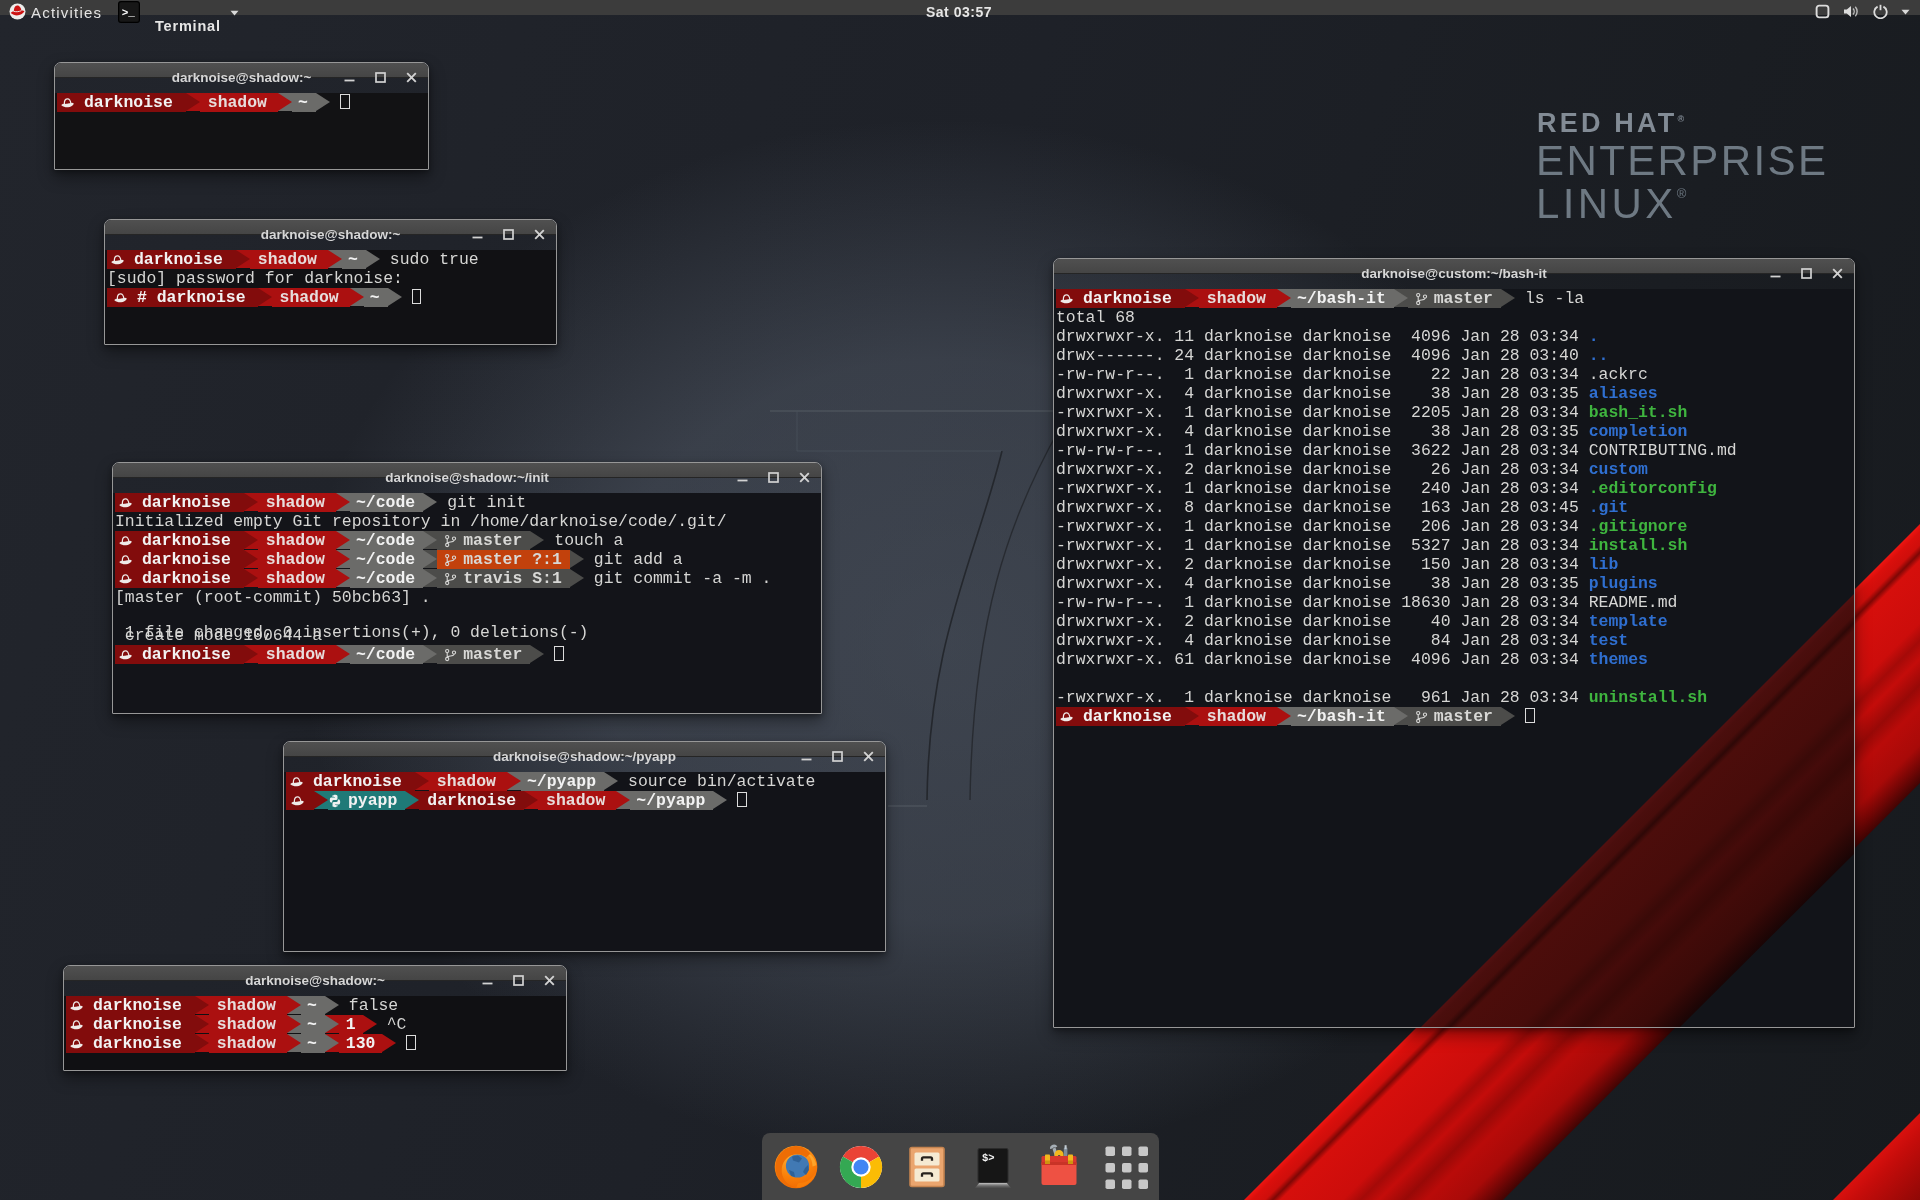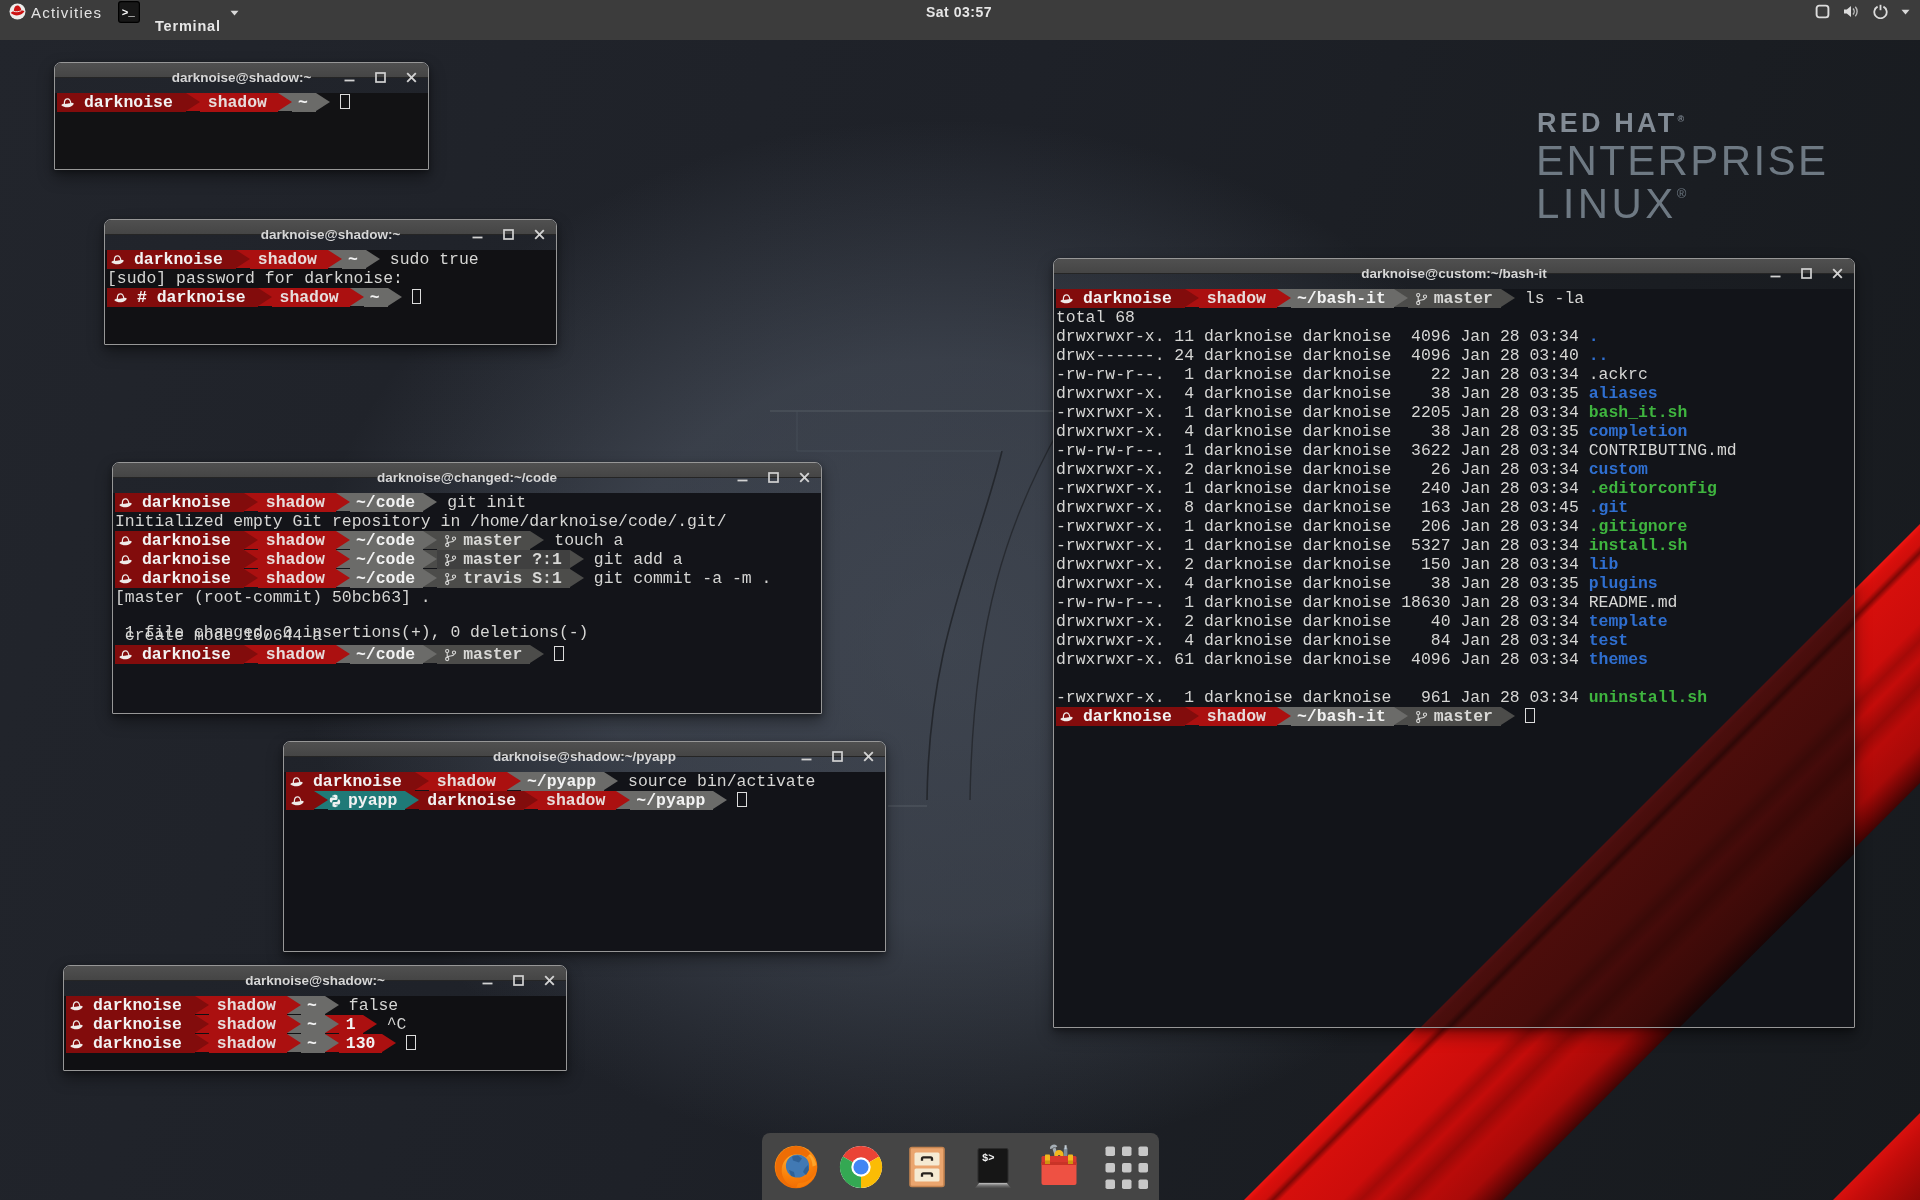--- a/index.html
+++ b/index.html
@@ -1,21 +1,21 @@
 <!DOCTYPE html>
 <html><head><meta charset="utf-8"><title>d</title><style>
 *{margin:0;padding:0;box-sizing:border-box}
 html,body{width:1920px;height:1200px;overflow:hidden;background:#101216}
 #desk{position:absolute;left:0;top:0;width:1920px;height:1200px;overflow:hidden;
  background:
  radial-gradient(760px 620px ellipse at 940px 640px, rgba(120,132,150,0.36), rgba(120,132,150,0.30) 45%, rgba(120,132,150,0.12) 68%, rgba(120,132,150,0) 84%),
  linear-gradient(110deg,#22252c 0%,#1e2128 45%,#1a1d22 75%,#171a1e 100%);
  font-family:"Liberation Sans",sans-serif}
 #wallsvg{position:absolute;left:0;top:0}
-#topbar{position:absolute;left:0;top:0;width:1920px;height:40px;background:#3c3c3c;color:#e6e6e6}
+#topbar{position:absolute;left:0;top:0;width:1920px;height:15px;background:#3c3c3c;color:#e6e6e6}
 #tbhat{position:absolute;left:9px;top:3px}
 #tbact{position:absolute;left:31px;top:4px;font-size:15px;letter-spacing:1.2px;color:#e3e3e3}
 #tbappico{position:absolute;left:118px;top:1px}
 #tbterm{position:absolute;left:155px;top:18px;font-size:14.5px;font-weight:bold;letter-spacing:0.8px}
 #tbcar1{position:absolute;left:230px;top:10px}
 #tbclock{position:absolute;left:926px;top:4px;font-size:14px;font-weight:bold;letter-spacing:0.5px}
 #tbright{position:absolute;right:10px;top:4px;display:flex;gap:13px;align-items:center}
 #rh1{position:absolute;left:1537px;top:110px;font-size:27px;font-weight:bold;letter-spacing:3.2px;color:#828b95;line-height:1}
 #rh1 .reg{font-size:9px;vertical-align:10px;letter-spacing:0}
 #rh2{position:absolute;left:1536px;top:140px;font-size:42px;letter-spacing:2.4px;color:#6e7983;line-height:1}
@@ -177,21 +177,21 @@
           <span class="sg" style="background:#6b6b69;padding:0 8px 0 6px;color:#f2f2f2">
             <b>~</b>
           </span>
           <span class="sp" style="border-left-color:#6b6b69;border-top-color:transparent;border-bottom-color:transparent"></span>
           <span class="cur"></span>
         </div>
       </div>
     </div>
     <div class="win" style="left:112.0px;top:462.0px;width:710.0px;height:252.0px">
       <div class="tbar">
-        <span class="ttl">darknoise@changed:~/code</span>
+        <span class="ttl">darknoise@shadow:~/init</span>
         <span class="wbt">
           <svg width="13" height="13" viewBox="0 0 13 13">
             <path d="M1.5 9.5 H11.5" stroke="#d2d2d2" stroke-width="1.8"></path>
           </svg>
           <svg width="13" height="13" viewBox="0 0 13 13">
             <rect x="2" y="2" width="9" height="9" fill="none" stroke="#d2d2d2" stroke-width="1.7"></rect>
           </svg>
           <svg width="13" height="13" viewBox="0 0 13 13">
             <path d="M2.2 2.2 L10.8 10.8 M10.8 2.2 L2.2 10.8" stroke="#d2d2d2" stroke-width="1.9"></path>
           </svg>
@@ -265,21 +265,21 @@
           </span>
           <span class="sp" style="border-left-color:#820c0c;border-top-color:#ab1010;border-bottom-color:#ab1010"></span>
           <span class="sg" style="background:#ab1010;padding:0 11px 0 8px;color:#e7dddc">
             <b>shadow</b>
           </span>
           <span class="sp" style="border-left-color:#ab1010;border-top-color:#6b6b69;border-bottom-color:#6b6b69"></span>
           <span class="sg" style="background:#6b6b69;padding:0 8px 0 6px;color:#f2f2f2">
             <b>~/code</b>
           </span>
           <span class="sp" style="border-left-color:#6b6b69;border-top-color:#4c4c4a;border-bottom-color:#4c4c4a"></span>
-          <span class="sg" style="background:#404040;padding:0 8px 0 7px;color:#d8d8d6">
+          <span class="sg" style="background:#c2410c;padding:0 8px 0 7px;color:#d8d8d6">
             <svg class="bri" width="13" height="14" viewBox="0 0 13 14">
               <g stroke="#d8d8d6" stroke-width="1.1" fill="none">
                 <circle cx="3.2" cy="3.1" r="1.6"></circle>
                 <circle cx="3.2" cy="11" r="1.6"></circle>
                 <circle cx="10" cy="4.6" r="1.6"></circle>
                 <path d="M3.2 4.7 L3.2 9.4 M10 6.2 C10 8.5 3.2 7.4 3.2 9.4"></path>
               </g>
             </svg>
             <b>master ?:1</b>
           </span>

